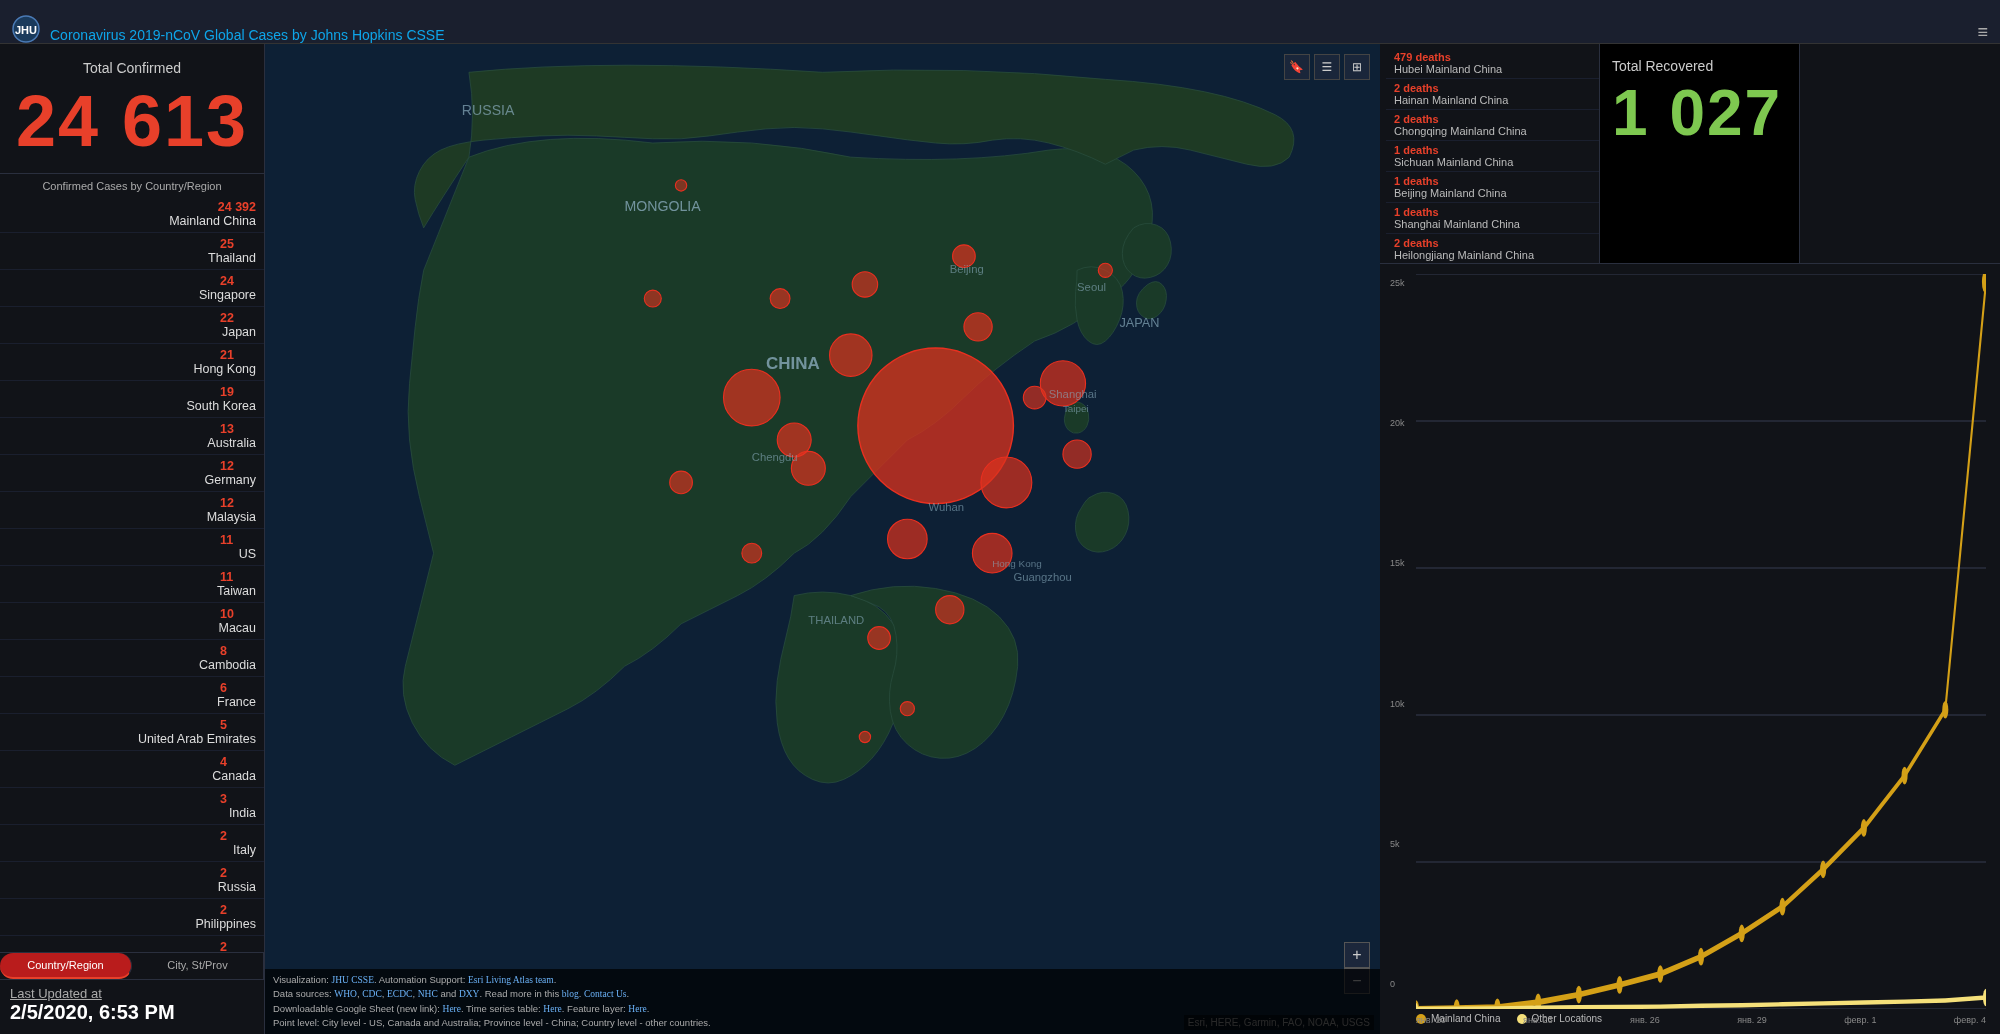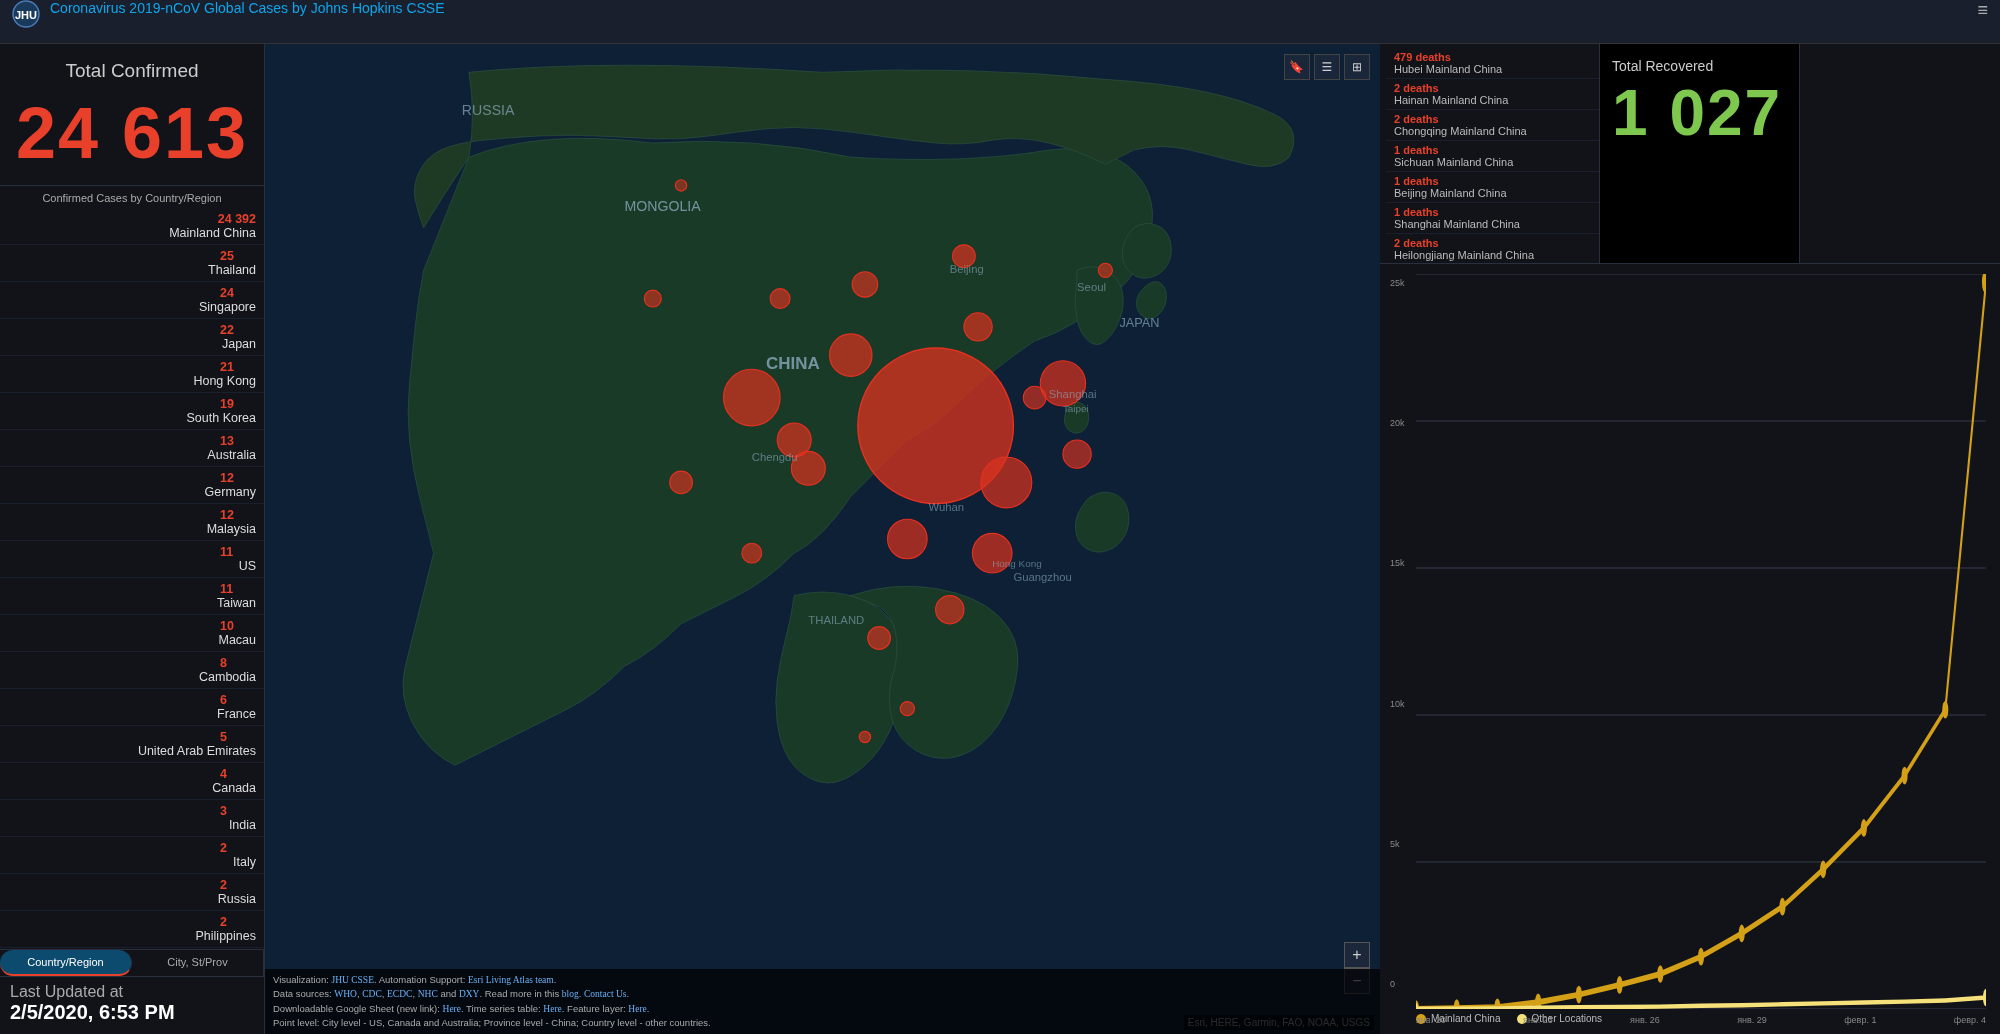--- a/index.html
+++ b/index.html
@@ -9,21 +9,21 @@
       font-family: 'Arial', sans-serif;
       width: 2000px;
       height: 1034px;
       overflow: hidden;
     }
     
     .header {
       background: #1a1f2e;
       height: 44px;
       display: flex;
-      align-items: flex-start;
+      align-items: flex-end;
       padding: 0 12px;
       border-bottom: 1px solid #333;
     }
     .header-logo {
       width: 28px;
       height: 28px;
       margin-right: 10px;
       flex-shrink: 0;
     }
     .header-title {
@@ -51,22 +51,22 @@
       flex-shrink: 0;
     }
     .total-confirmed-box {
       background: #111318;
       padding: 16px 12px 12px 12px;
       border-bottom: 1px solid #2a2f3e;
       text-align: center;
     }
     .total-confirmed-label {
       color: #ccc;
-      font-size: 19px;
-      margin-bottom: 12px;
+      font-size: 14px;
+      margin-bottom: 6px;
     }
     .total-confirmed-number {
       color: #e8402a;
       font-size: 72px;
       font-weight: bold;
       letter-spacing: 2px;
       line-height: 1.1;
     }
     .country-list-header {
       color: #aaa;
@@ -112,31 +112,32 @@
       text-align: center;
       padding: 6px 0;
       font-size: 11px;
       color: #aaa;
       cursor: pointer;
       border-right: 1px solid #2a2f3e;
     }
     .tab-item.active {
       color: #fff;
       border-bottom: 2px solid #e8402a;
-      background: #0c4a6e;
+      background: #b91c1c;
       border-radius: 13px;
     }
     .last-updated {
       background: #111318;
       padding: 6px 10px 10px 10px;
       border-top: 1px solid #2a2f3e;
     }
     .last-updated-label {
       color: #aaa;
-      font-size: 16px;
+      font-size: 13px;
+      text-decoration: underline;
     }
     .last-updated-time {
       color: #fff;
       font-size: 20px;
       font-weight: bold;
     }
     
     .map-area {
       flex: 1;
       position: relative;

